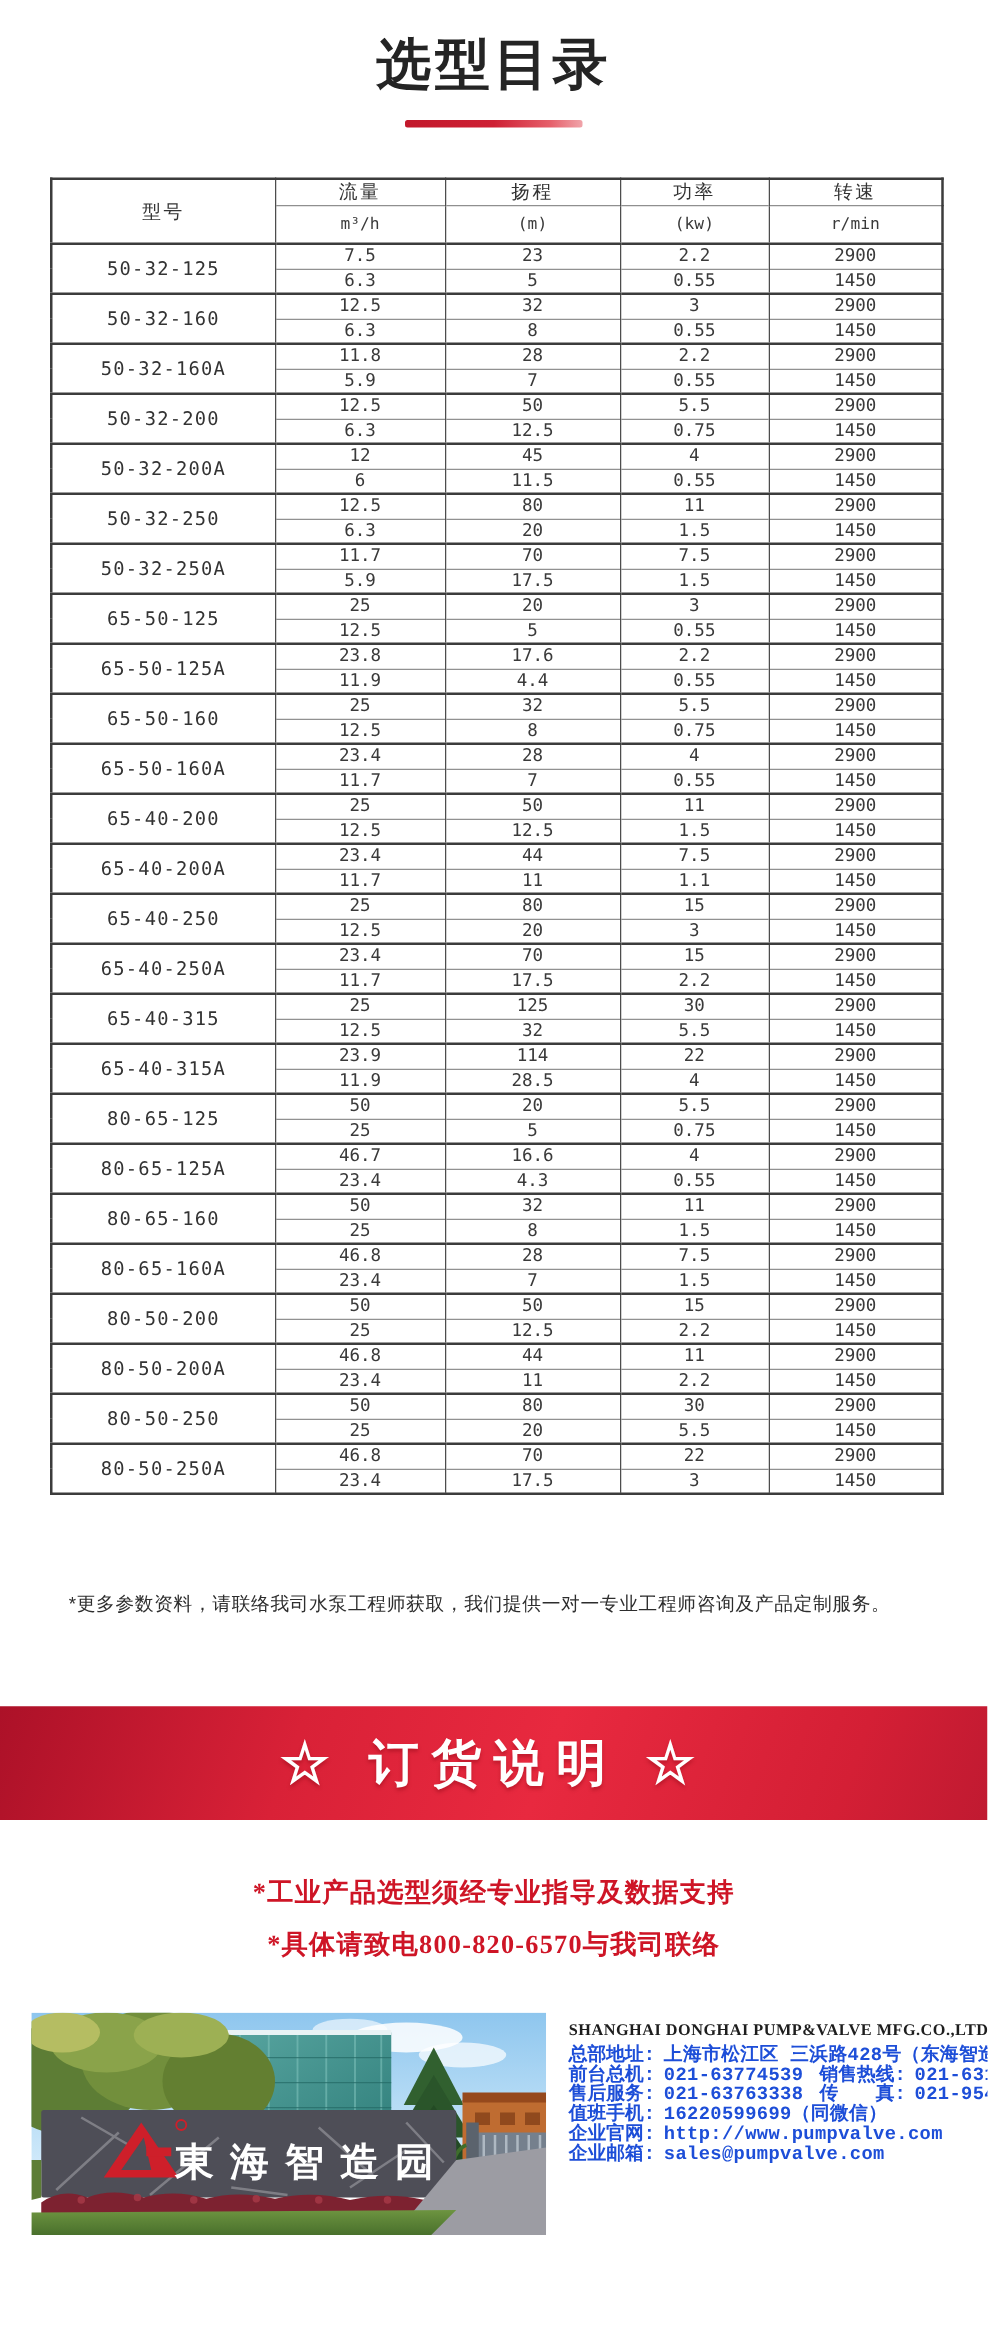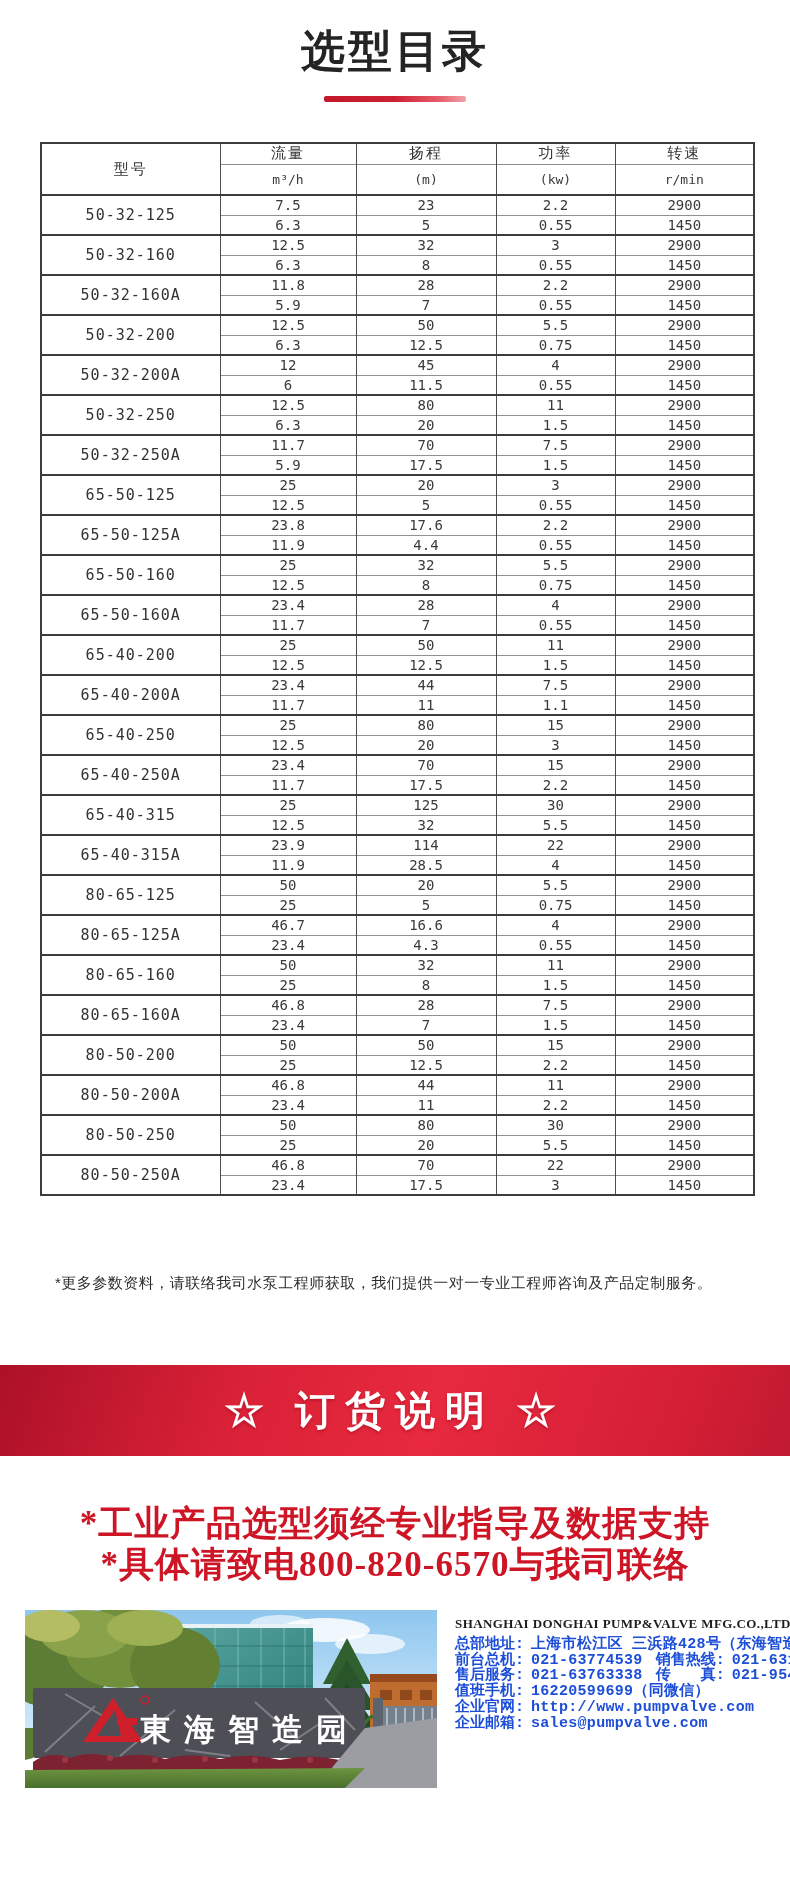--- a/index.html
+++ b/index.html
@@ -64,21 +64,21 @@
   }
   .order-banner .banner-text {
     color:#fff; font-size:40px; font-weight:900; letter-spacing:10px;
     text-shadow:0 2px 3px rgba(120,0,15,0.35);
     font-family:Liberation Sans, sans-serif;
   }
 
   
   .notice-line {
     position:absolute; left:0; width:790px; text-align:center;
-    color:#ce1526; font-weight:900; font-size:35px; letter-spacing:1px;
+    color:#ce1526; font-weight:900; font-size:21px; letter-spacing:1px;
     font-family:"Liberation Serif", serif;
   }
   .notice-1 { top:1500px; }
   .notice-2 { top:1541px; }
 
   
   .factory-photo {
     position:absolute; left:25px; top:1610px; width:412px; height:178px;
     overflow:hidden;
   }

